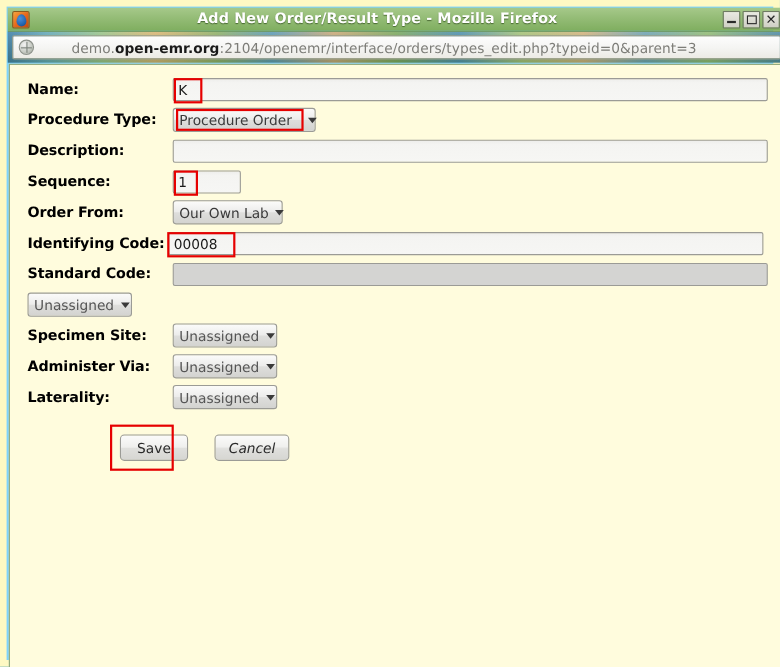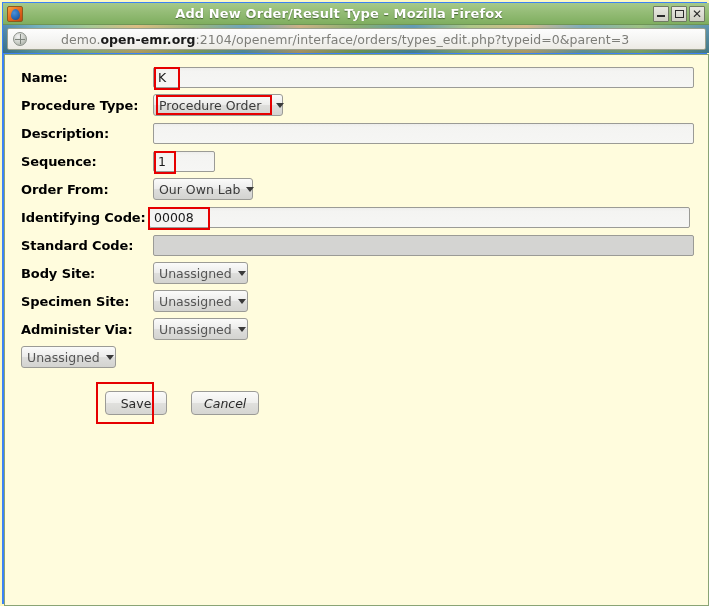--- a/index.html
+++ b/index.html
@@ -9,22 +9,22 @@
     overflow: hidden;
     font-family: "DejaVu Sans", sans-serif;
     background: #6f8f5a;
   }
 
   
   .window {
     position: absolute;
     left: 0; top: 0;
     width: 709px; height: 606px;
-    background: #3b82f6;
-    border: 2px solid #fef9c3;
+    background: #7dd3fc;
+    border: 6px solid #fef9c3;
   }
 
   
   .titlebar {
     position: absolute;
     left: 1px; top: 1px;
     width: 707px; height: 22px;
     background: linear-gradient(to bottom, #a6c98a 0%, #94bc76 45%, #7fae5f 100%);
     display: flex;
     align-items: center;
@@ -357,21 +357,20 @@
       <div class="row">
         <div class="lbl">Standard Code:</div>
         <div class="fld">
           <div class="inp disabled" style="width:541px;">
             <span></span>
           </div>
         </div>
       </div>
 
       <div class="row">
-        <div class="lbl">Body Site:</div>
         <div class="fld">
           <div class="sel grey" style="width:95px;">
             <span class="sel-label">Unassigned</span>
             <span class="arrow"></span>
           </div>
         </div>
       </div>
 
       <div class="row">
         <div class="lbl">Specimen Site:</div>
@@ -387,20 +386,21 @@
         <div class="lbl">Administer Via:</div>
         <div class="fld">
           <div class="sel grey" style="width:95px;">
             <span class="sel-label">Unassigned</span>
             <span class="arrow"></span>
           </div>
         </div>
       </div>
 
       <div class="row">
+        <div class="lbl">Laterality:</div>
         <div class="fld">
           <div class="sel grey" style="width:95px;">
             <span class="sel-label">Unassigned</span>
             <span class="arrow"></span>
           </div>
         </div>
       </div>
 
       <div class="btnrow">
         <div style="position:relative; display:inline-flex; align-items:center;">

